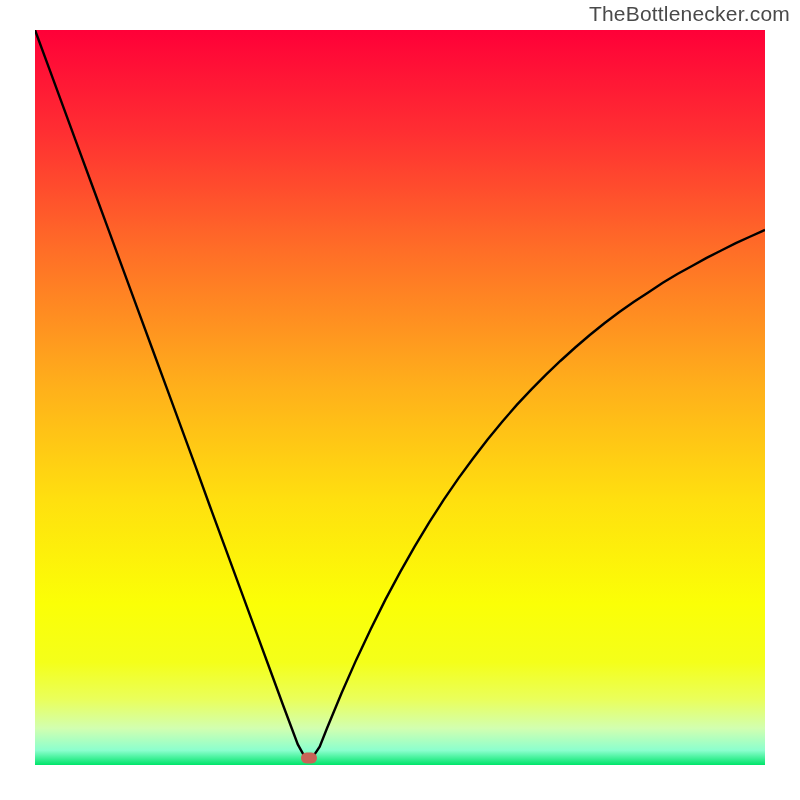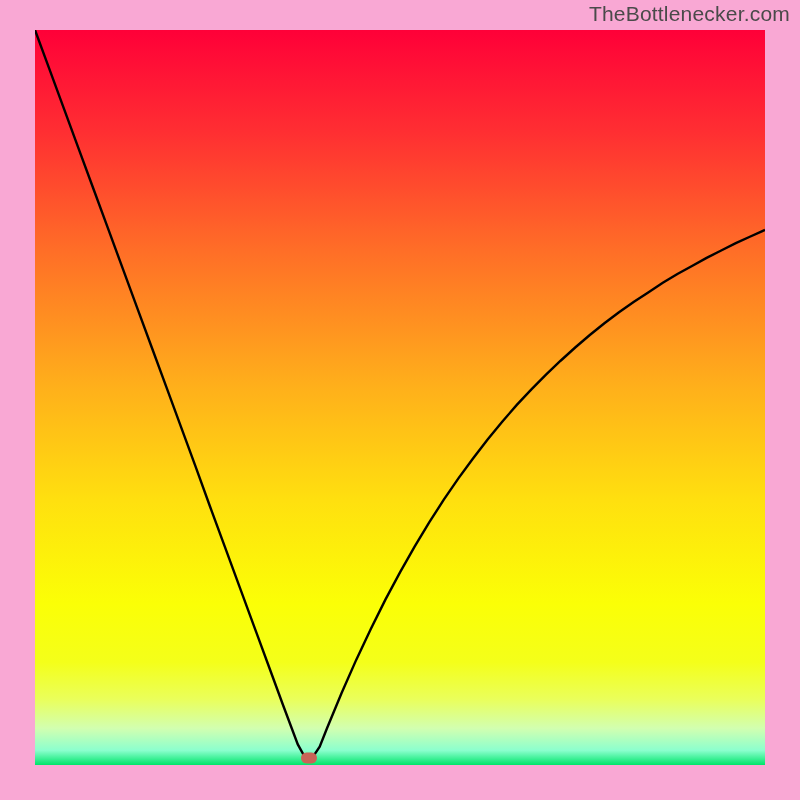--- a/index.html
+++ b/index.html
@@ -8,21 +8,21 @@
     width: 800px;
     height: 800px;
     overflow: hidden;
     background: #000;
     font-family: Arial, Helvetica, sans-serif;
   }
   .frame {
     position: relative;
     width: 800px;
     height: 800px;
-    background: #f9a8d4;
+    background: #ffffff;
   }
   .watermark {
     position: absolute;
     top: 2px;
     right: 10px;
     color: #4a4a4a;
     font-size: 21px;
     font-weight: 400;
     letter-spacing: 0.2px;
     z-index: 50;

